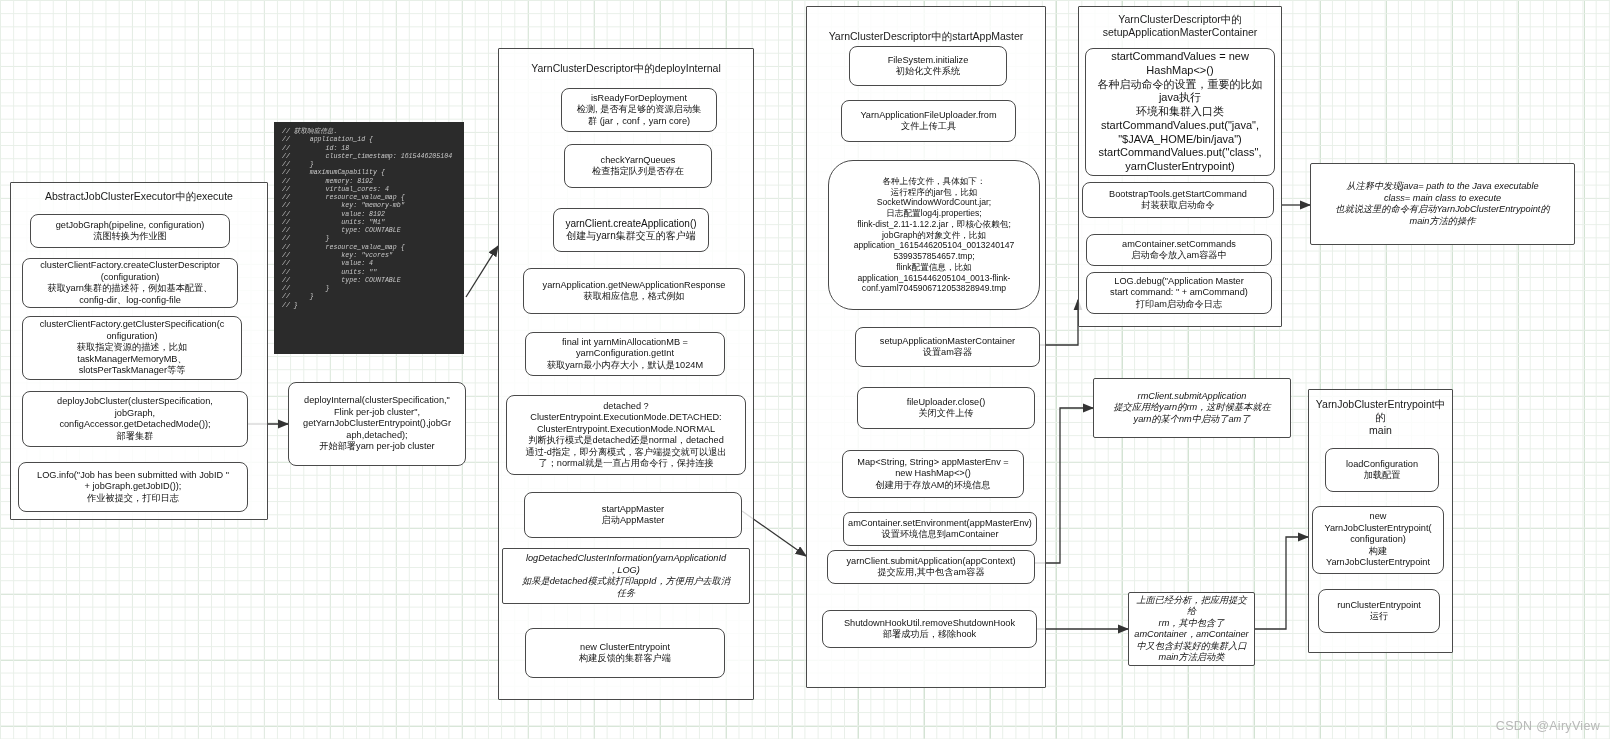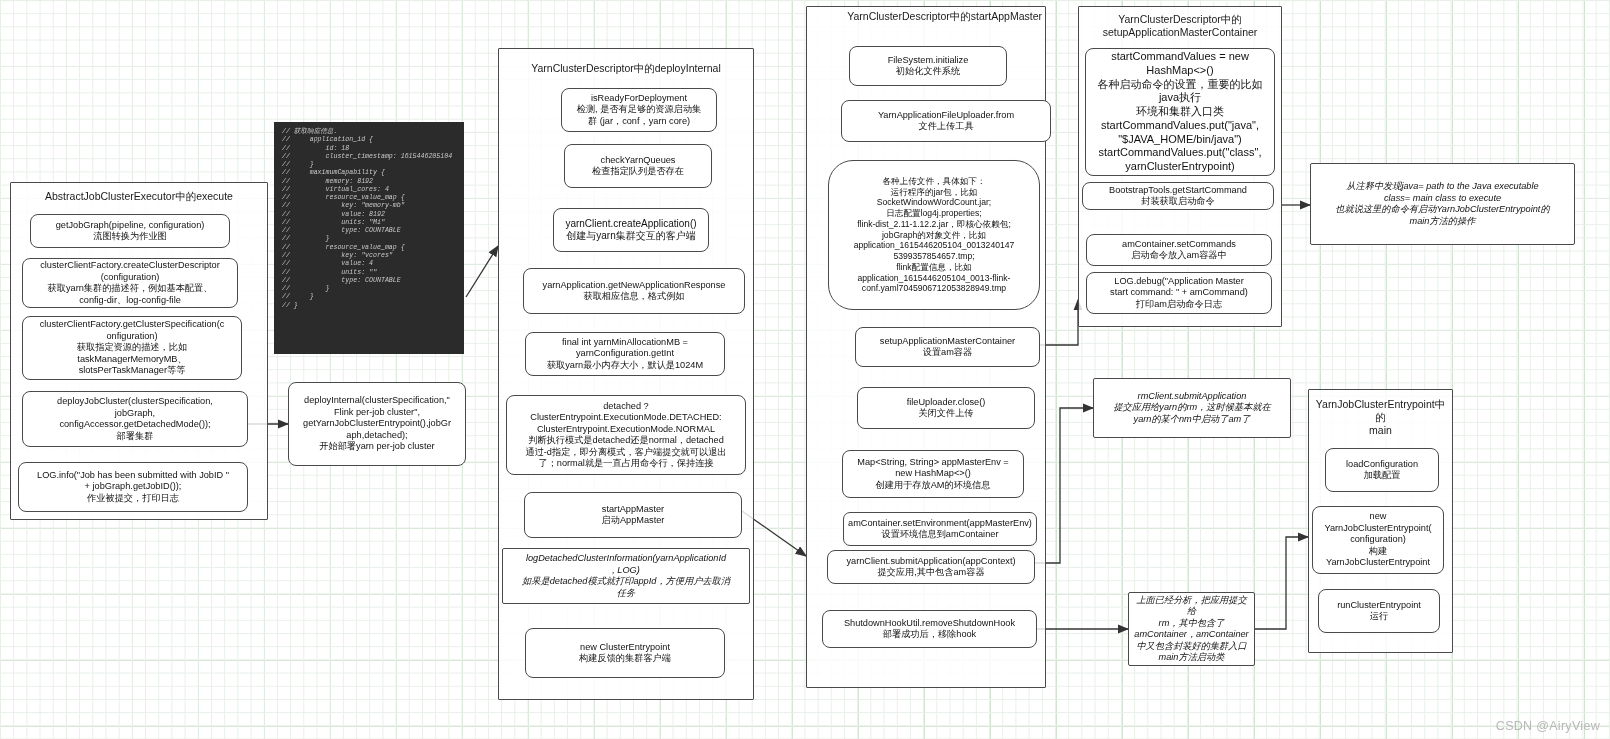--- a/index.html
+++ b/index.html
@@ -175,25 +175,25 @@
 <div class="node" style="left:524px;top:492px;width:218px;height:46px;font-size:9.2px;">startAppMaster
 启动AppMaster</div>
 <div class="node sq" style="left:502px;top:548px;width:248px;height:56px;font-size:9.2px;">logDetachedClusterInformation(yarnApplicationId
 , LOG)
 如果是detached模式就打印appId，方便用户去取消
 任务</div>
 <div class="node" style="left:525px;top:628px;width:200px;height:50px;font-size:9.2px;">new ClusterEntrypoint
 构建反馈的集群客户端</div>
 
 <div class="grp" style="left:806px;top:6px;width:240px;height:682px;"></div>
-<div class="grp-title" style="left:810px;top:10px;width:232px;font-size:10.5px;text-align:right;">YarnClusterDescriptor中的startAppMaster</div>
+<div class="grp-title" style="left:810px;top:30px;width:232px;font-size:10.5px;">YarnClusterDescriptor中的startAppMaster</div>
 
 <div class="node" style="left:849px;top:46px;width:158px;height:40px;font-size:9.2px;">FileSystem.initialize
 初始化文件系统</div>
-<div class="node" style="left:841px;top:100px;width:210px;height:42px;font-size:9.2px;">YarnApplicationFileUploader.from
+<div class="node" style="left:841px;top:100px;width:175px;height:42px;font-size:9.2px;">YarnApplicationFileUploader.from
 文件上传工具</div>
 <div class="node" style="left:828px;top:160px;width:212px;height:150px;font-size:8.6px;border-radius:25px;">各种上传文件，具体如下：
 运行程序的jar包，比如
 SocketWindowWordCount.jar;
 日志配置log4j.properties;
 flink-dist_2.11-1.12.2.jar，即核心依赖包;
 jobGraph的对象文件，比如
 application_1615446205104_0013240147
 5399357854657.tmp;
 flink配置信息，比如
@@ -218,21 +218,21 @@
 setupApplicationMasterContainer</div>
 
 <div class="node" style="left:1085px;top:48px;width:190px;height:128px;font-size:11px;">startCommandValues = new
 HashMap&lt;&gt;()
 各种启动命令的设置，重要的比如java执行
 环境和集群入口类
 startCommandValues.put("java",
 "$JAVA_HOME/bin/java")
 startCommandValues.put("class",
 yarnClusterEntrypoint)</div>
-<div class="node" style="left:1082px;top:182px;width:192px;height:28px;font-size:9.2px;">BootstrapTools.getStartCommand
+<div class="node" style="left:1082px;top:182px;width:192px;height:36px;font-size:9.2px;">BootstrapTools.getStartCommand
 封装获取启动命令</div>
 <div class="node" style="left:1086px;top:234px;width:186px;height:32px;font-size:9.2px;">amContainer.setCommands
 启动命令放入am容器中</div>
 <div class="node" style="left:1086px;top:272px;width:186px;height:42px;font-size:9.2px;">LOG.debug("Application Master
 start command: " + amCommand)
 打印am启动命令日志</div>
 
 <div class="node sq" style="left:1310px;top:163px;width:265px;height:82px;font-size:9.2px;">从注释中发现java= path to the Java executable
 class= main class to execute
 也就说这里的命令有启动YarnJobClusterEntrypoint的

